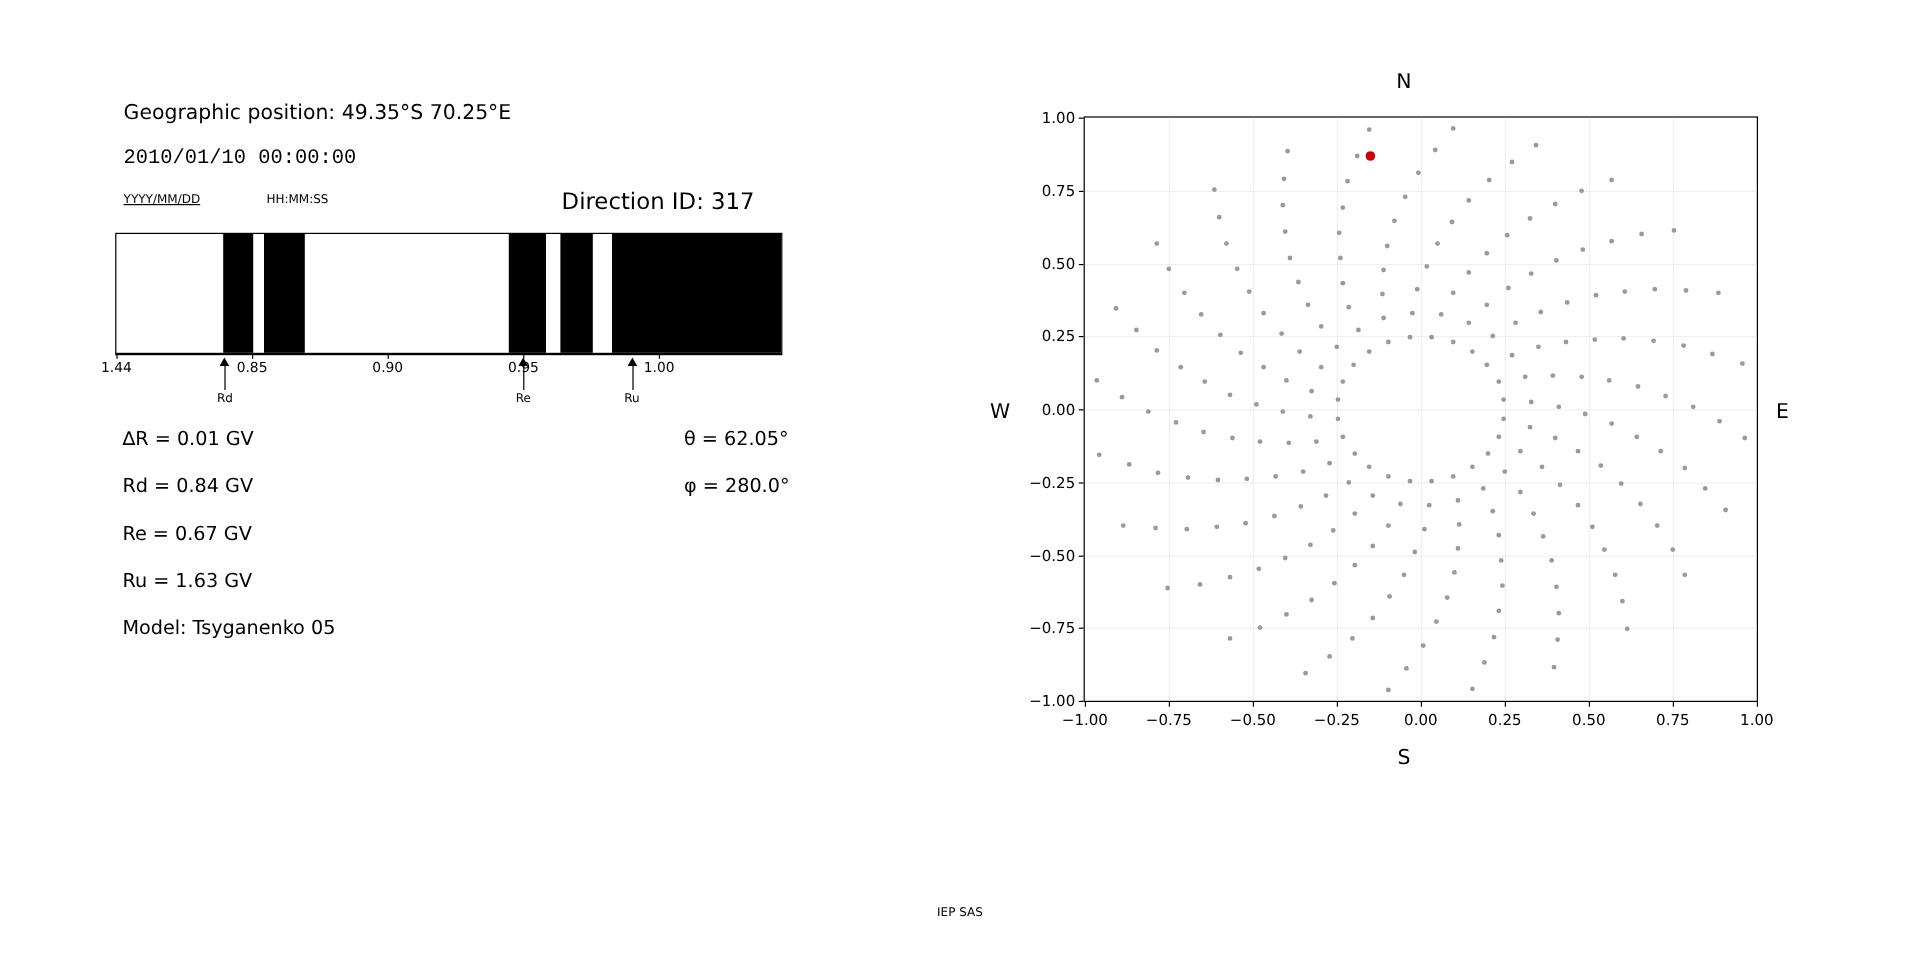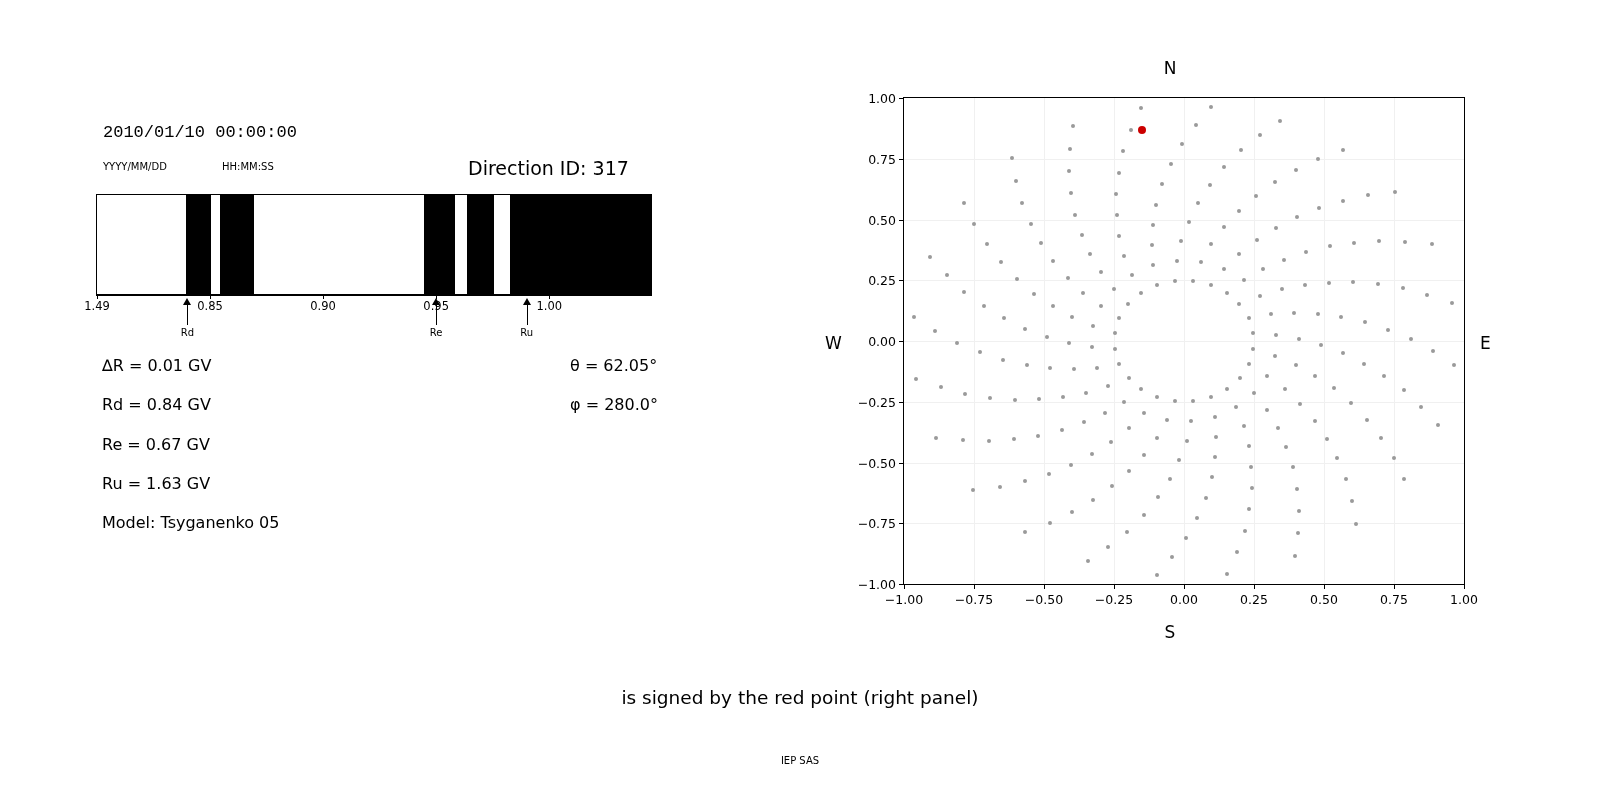--- a/index.html
+++ b/index.html
@@ -41,20 +41,21 @@
   .date-time {
     left: 103px;
     top: 123px;
     font-size: 17px;
     font-family: Liberation Mono, monospace;
   }
   .fmt-date {
     left: 103px;
     top: 161px;
     font-size: 10px;
+    text-decoration: underline;
   }
   .fmt-time {
     left: 222px;
     top: 161px;
     font-size: 10px;
   }
   .dir-id {
     left: 468px;
     top: 157px;
     font-size: 19px;
@@ -197,36 +198,37 @@
   .tickmark {
     position: absolute;
     background: #000;
   }
 </style>
 </head>
 <body>
 
 <div class="panel-left">
 
+  <div class="txt geo-pos">Geographic position: 49.35°S 70.25°E</div>
   <div class="txt date-time">2010/01/10 00:00:00</div>
   <div class="txt fmt-date">YYYY/MM/DD</div>
   <div class="txt fmt-time">HH:MM:SS</div>
   <div class="txt dir-id">Direction ID: 317</div>
 
   <div class="penumbra-wrap" id="penumbra-wrap">
       <div class="band" style="left: 89.3184px; width: 24.8735px; background: rgb(0, 0, 0);"></div>
       <div class="band" style="left: 123.237px; width: 33.9184px; background: rgb(0, 0, 0);"></div>
       <div class="band" style="left: 326.747px; width: 31.6571px; background: rgb(0, 0, 0);"></div>
       <div class="band" style="left: 369.71px; width: 27.1347px; background: rgb(0, 0, 0);"></div>
       <div class="band" style="left: 412.673px; width: 141.327px; background: rgb(0, 0, 0);"></div>
     </div>
   <div class="axis-line"></div>
   <div id="penumbra-axis">
       <div class="tickmark" style="left: 97px; top: 295px; width: 1px; height: 4px;"></div>
-      <div class="tick-label" style="left: 97px;">1.49</div>
+      <div class="tick-label" style="left: 97px;">1.44</div>
       <div class="tickmark" style="left: 210.061px; top: 295px; width: 1px; height: 4px;"></div>
       <div class="tick-label" style="left: 210.061px;">0.85</div>
       <div class="tickmark" style="left: 323.122px; top: 295px; width: 1px; height: 4px;"></div>
       <div class="tick-label" style="left: 323.122px;">0.90</div>
       <div class="tickmark" style="left: 436.184px; top: 295px; width: 1px; height: 4px;"></div>
       <div class="tick-label" style="left: 436.184px;">0.95</div>
       <div class="tickmark" style="left: 549.245px; top: 295px; width: 1px; height: 4px;"></div>
       <div class="tick-label" style="left: 549.245px;">1.00</div>
     </div>
   <div id="penumbra-markers">
@@ -547,15 +549,14 @@
       <div class="ax-lbl-x" style="left: 524px; top: 592px;">0.50</div>
       <div class="tickmark" style="left: 524px; top: 585px; width: 1px; height: 4px;"></div>
       <div class="ax-lbl-x" style="left: 594px; top: 592px;">0.75</div>
       <div class="tickmark" style="left: 594px; top: 585px; width: 1px; height: 4px;"></div>
       <div class="ax-lbl-x" style="left: 664px; top: 592px;">1.00</div>
       <div class="tickmark" style="left: 664px; top: 585px; width: 1px; height: 4px;"></div>
     </div>
 </div>
 
 <div class="caption">
-  <div>is signed by the red point (right panel)</div>
 </div>
 <div class="footer">IEP SAS</div>
 
 </body></html>

